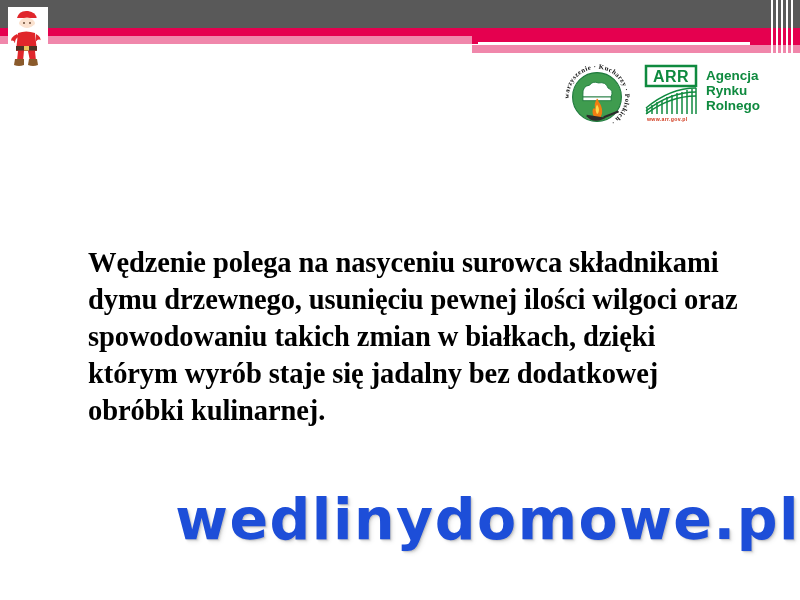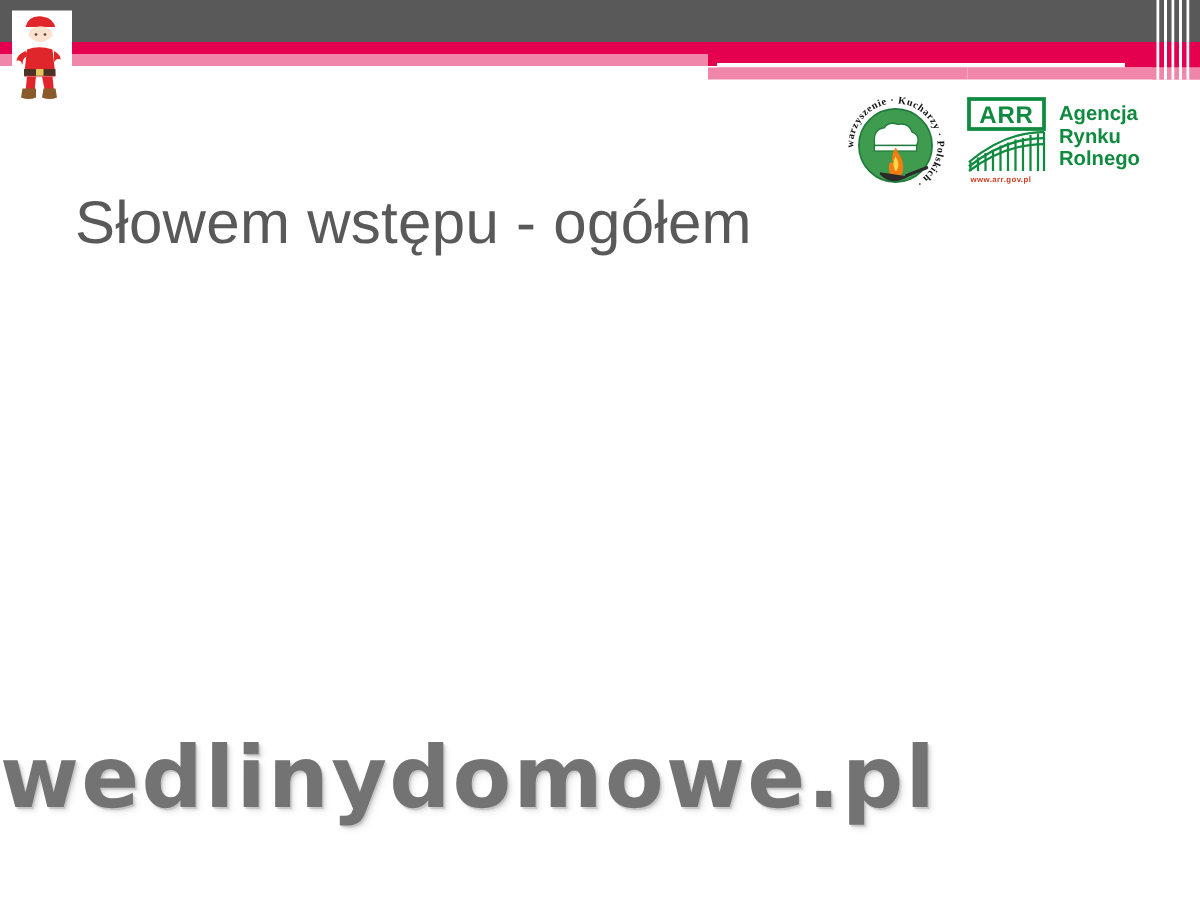--- a/index.html
+++ b/index.html
@@ -159,25 +159,25 @@
     color: #000000;
     letter-spacing: -0.1px;
   }
 
   
   .watermark {
     position: absolute;
     left: 0;
     top: 486px;
     width: 800px;
-    text-align: left;
+    text-align: right;
     font-family: "DejaVu Sans", sans-serif;
     font-size: 57px;
     font-weight: bold;
-    color: #737373;
+    color: #1d4ed8;
     letter-spacing: 1.5px;
     text-shadow:
       1px 1px 0 rgba(0,0,0,0.10),
       2px 2px 2px rgba(0,0,0,0.09),
       3px 3px 4px rgba(0,0,0,0.06);
     user-select: none;
   }
 </style>
 </head>
 <body>
@@ -306,18 +306,18 @@
         <path d="M52 24 L52 50"></path>
       </g>
       <text x="3" y="57" font-family="Liberation Sans, sans-serif" font-size="5.2" font-weight="bold" fill="#d13a1e" letter-spacing="0.3">www.arr.gov.pl</text>
 
       <text x="62" y="16" font-family="Liberation Sans, sans-serif" font-size="13.5" font-weight="bold" fill="#0f8a3f">Agencja</text>
       <text x="62" y="31" font-family="Liberation Sans, sans-serif" font-size="13.5" font-weight="bold" fill="#0f8a3f">Rynku</text>
       <text x="62" y="46" font-family="Liberation Sans, sans-serif" font-size="13.5" font-weight="bold" fill="#0f8a3f">Rolnego</text>
     </svg>
   </div>
 
-  <div class="title">Słowem wstępu - ogółem</div>
-
+
+  <div class="body-text">Wędzenie polega na nasyceniu surowca składnikami dymu drzewnego, usunięciu pewnej ilości wilgoci oraz spowodowaniu takich zmian w białkach, dzięki którym wyrób staje się jadalny bez dodatkowej obróbki kulinarnej.</div>
 
   <div class="watermark">wedlinydomowe.pl</div>
 
 </div>
 
 </body></html>

